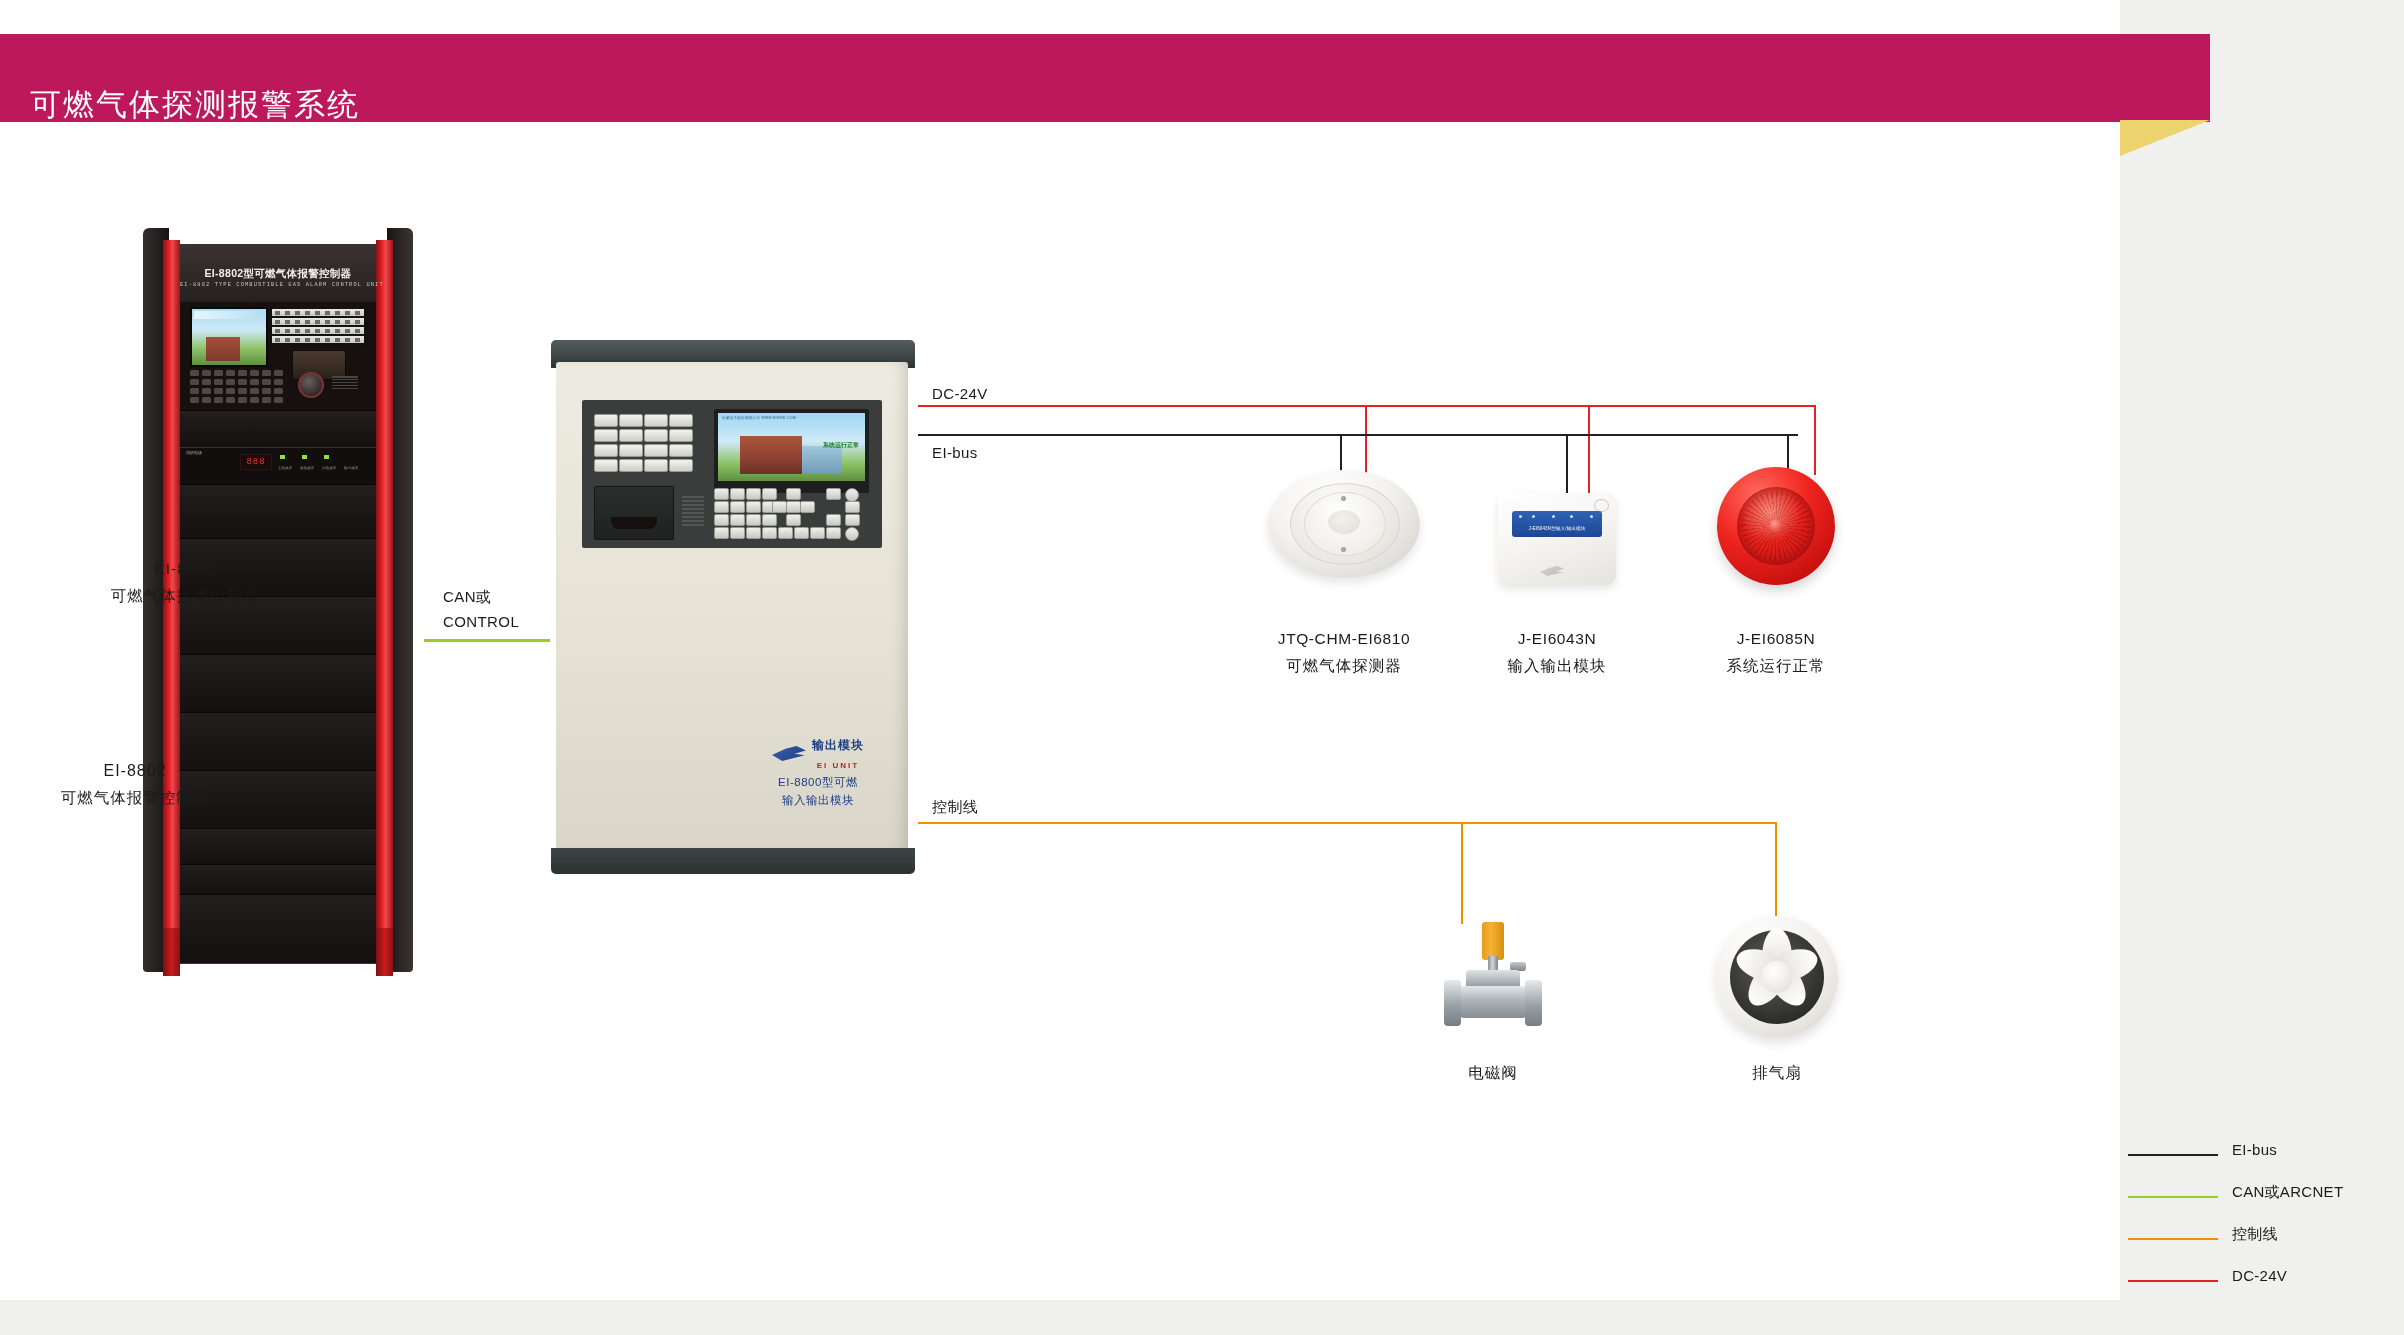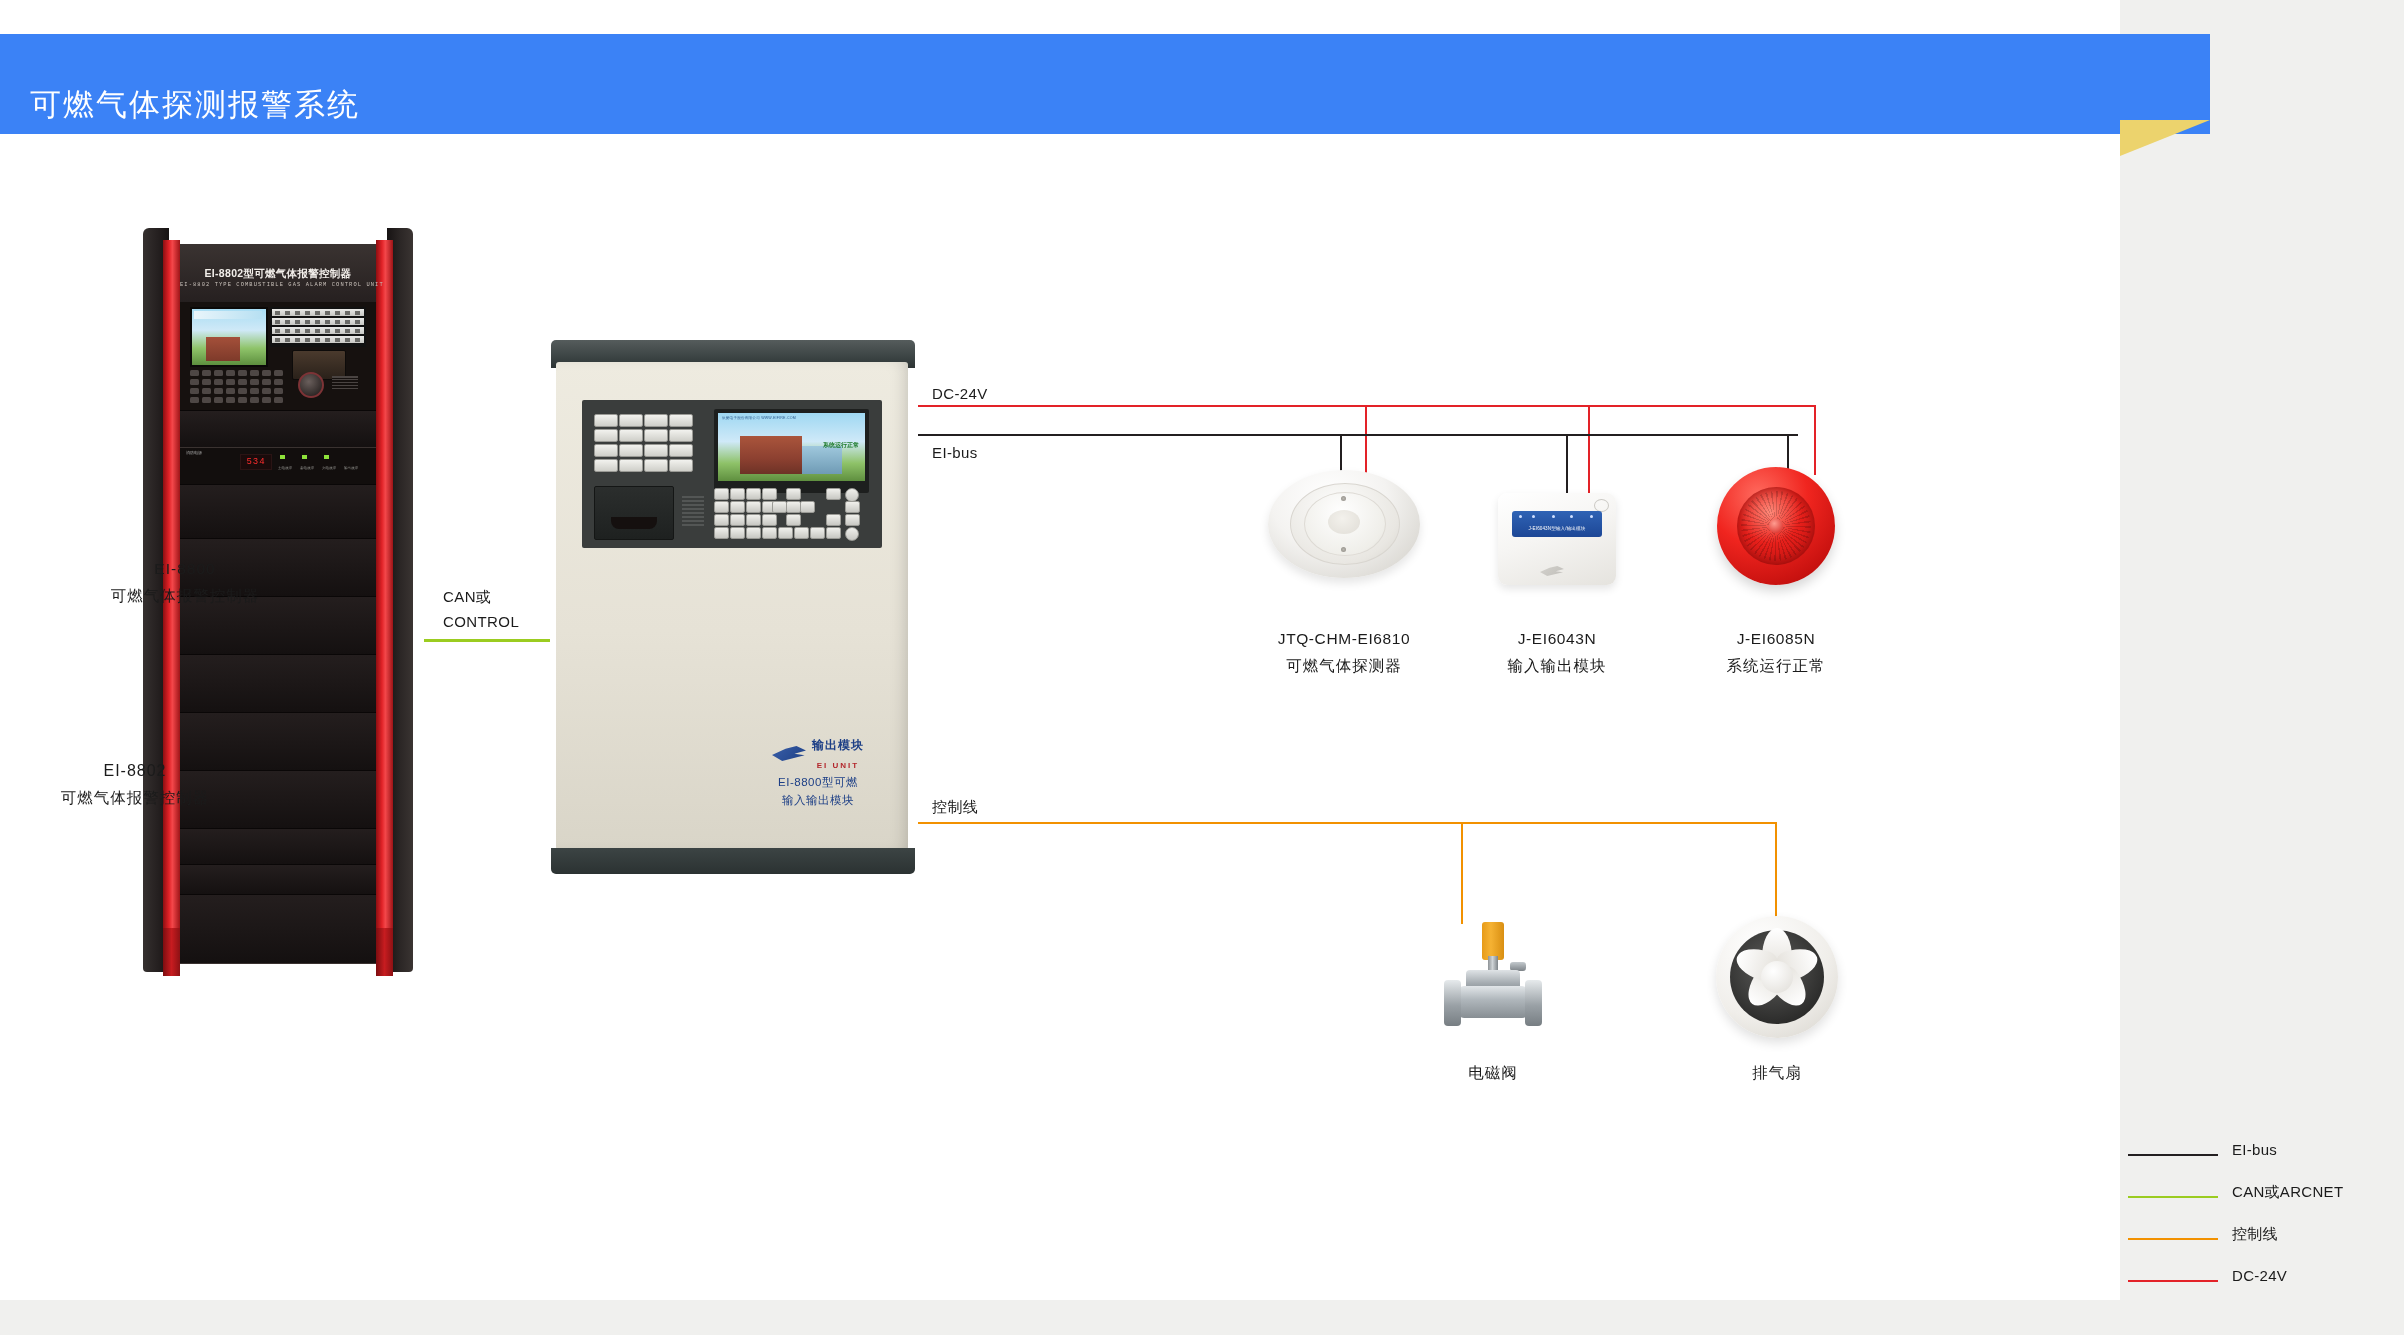--- a/index.html
+++ b/index.html
@@ -14,22 +14,22 @@
   #canvas{
     position:absolute;left:0;top:0;width:2120px;height:1300px;
     background:#ffffff;
   }
   #topstrip{
     position:absolute;left:0;top:0;width:2404px;height:34px;background:#f0f0ee;
   }
 
   
   #banner{
-    position:absolute;left:0;top:34px;width:2210px;height:100px;
-    background:#3b82f6;
+    position:absolute;left:0;top:34px;width:2210px;height:88px;
+    background:#be185d;
   }
   #banner-title{
     position:absolute;left:30px;top:50px;
     font-size:31px;color:#ffffff;letter-spacing:2px;
     white-space:nowrap;
   }
   #banner-fold{
     position:absolute;left:2120px;top:120px;width:90px;height:36px;
     background:#ecd36d;
     clip-path:polygon(0 0,100% 0,0 100%);
@@ -347,21 +347,21 @@
           <b style="left: 60px; top: 27px;"></b>
           <b style="left: 72px; top: 27px;"></b>
           <b style="left: 84px; top: 27px;"></b>
         </div>
       <div id="cab-knob"></div>
       <div id="cab-spk"></div>
     </div>
 
     <div id="cab-pwr">
       <div class="tag">消防电源</div>
-      <div class="disp">534</div>
+      <div class="disp">888</div>
     <div class="led" style="left: 100px;"></div>
         <div class="led" style="left: 122px;"></div>
         <div class="led" style="left: 144px;"></div>
         <div class="mini" style="left: 98px;">主电故障</div>
         <div class="mini" style="left: 120px;">备电故障</div>
         <div class="mini" style="left: 142px;">充电故障</div>
         <div class="mini" style="left: 164px;">输出故障</div>
       </div>
   <div class="cab-slot" style="top: 166px; height: 36px;"></div>
       <div class="cab-slot" style="top: 240px; height: 54px;"></div>

